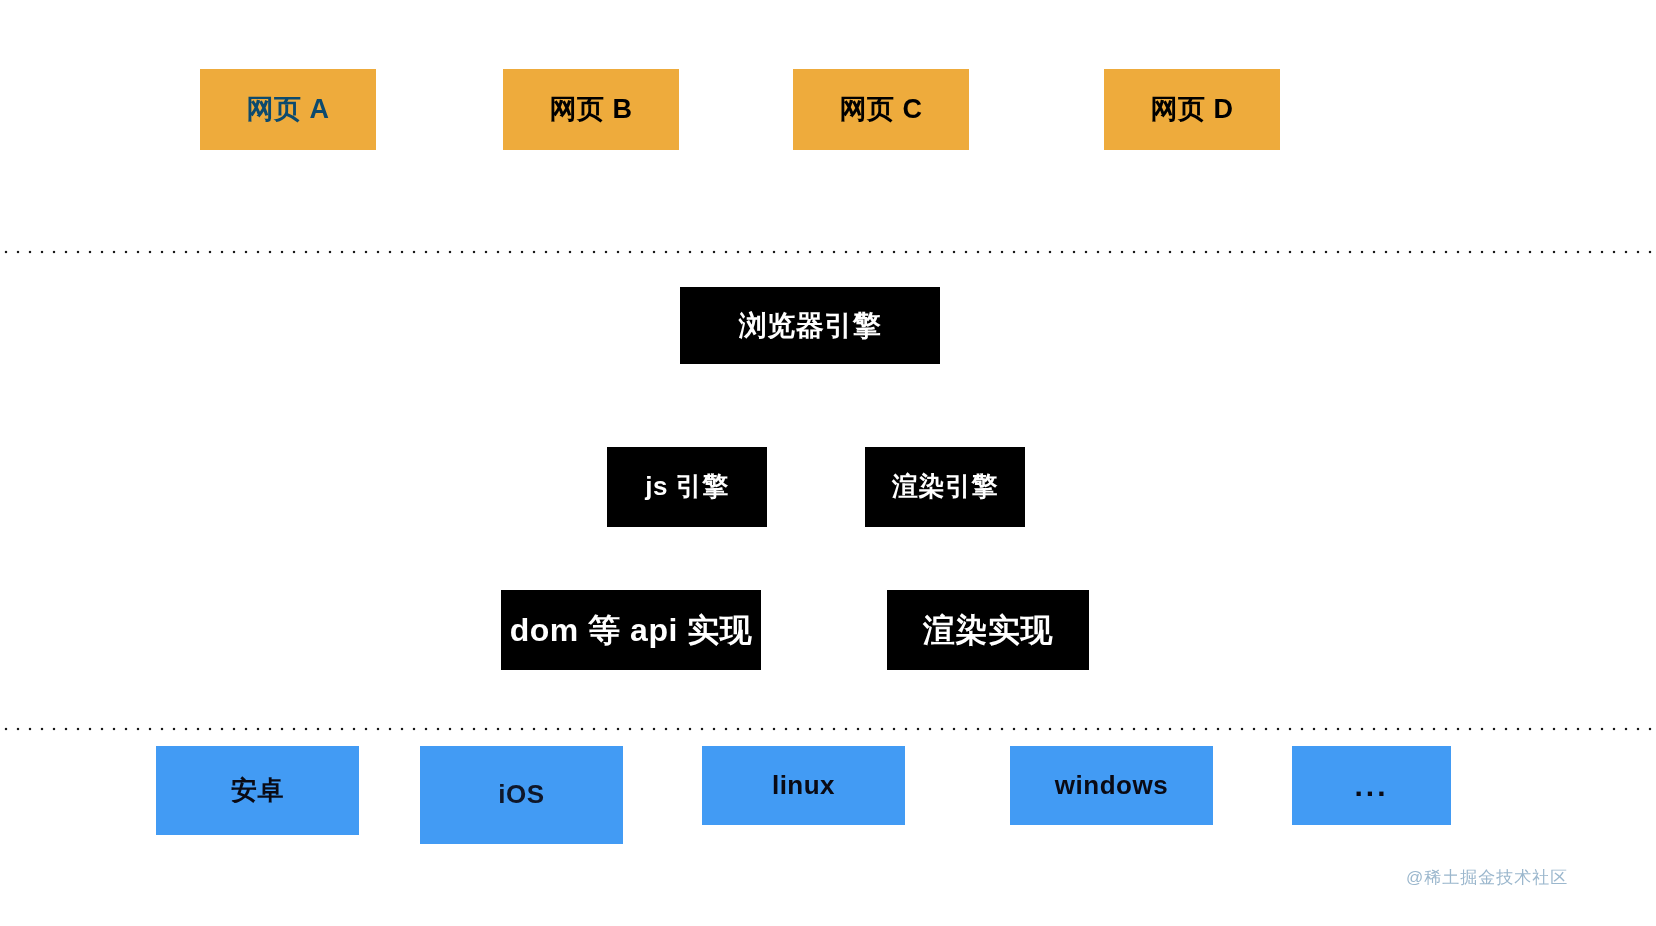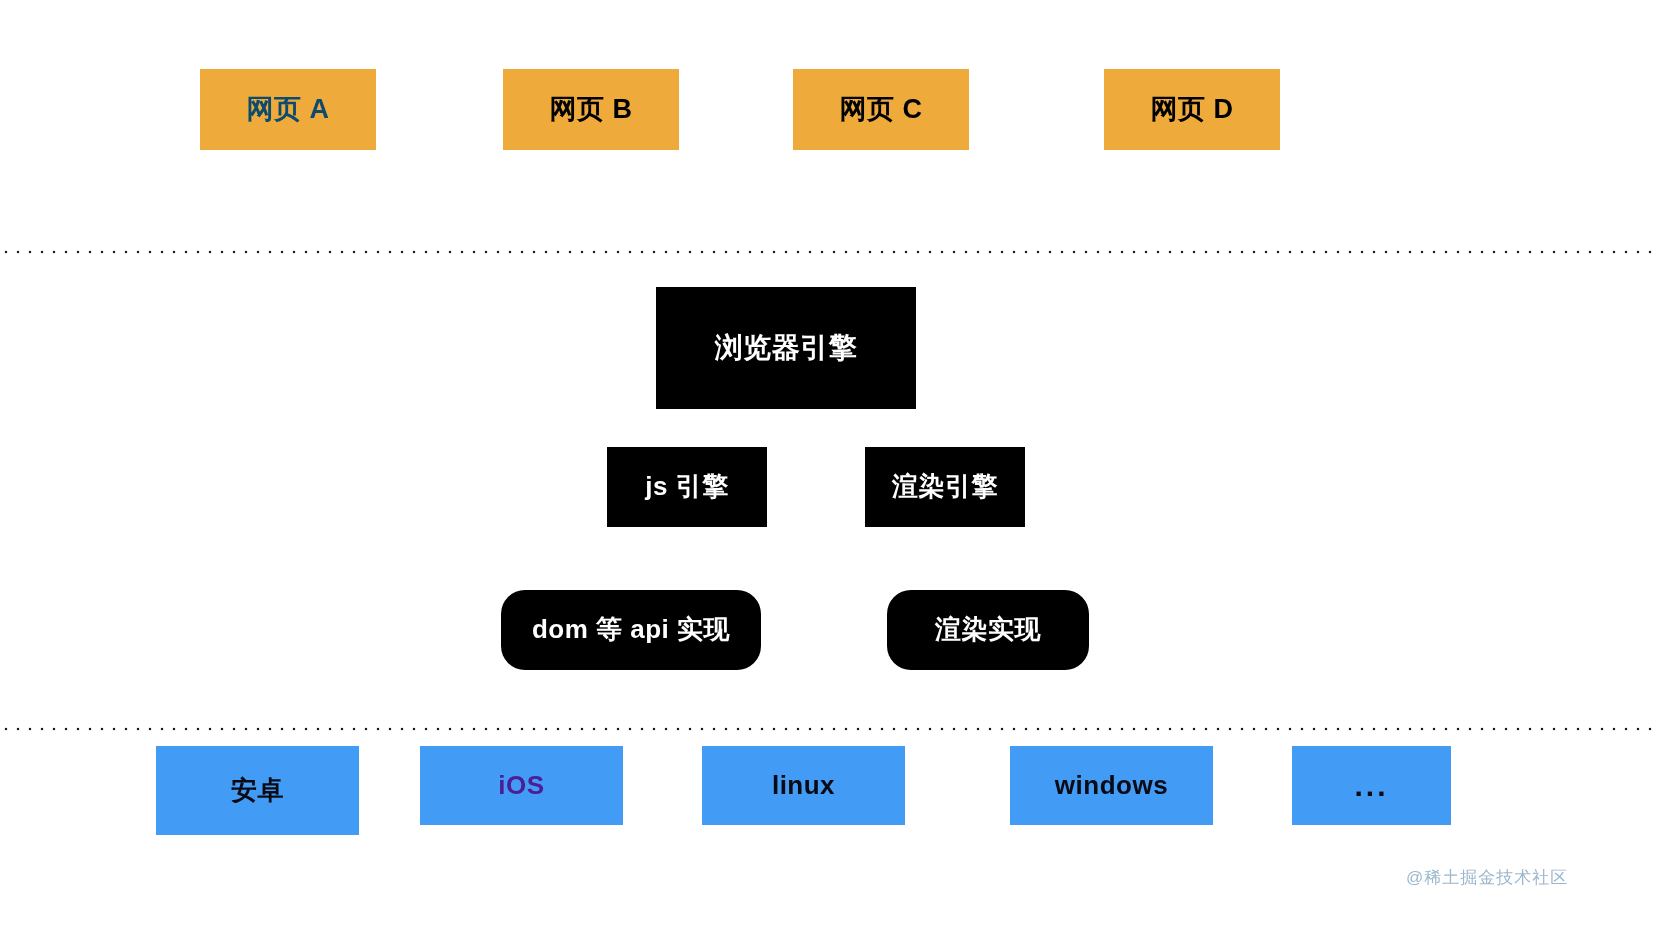--- a/index.html
+++ b/index.html
@@ -35,21 +35,21 @@
     font-size: 27px;
     font-weight: 700;
   }
   .layer-engine .node {
     background: #000000;
     color: #ffffff;
     font-weight: 700;
   }
   .node.engine-root { font-size: 28px; }
   .node.engine-sub  { font-size: 26px; }
-  .node.engine-impl { font-size: 26px; border-radius: 24px; }
+  .node.engine-impl { font-size: 32px; }
   .layer-os .node {
     background: #429bf4;
     color: #0a0a14;
     font-size: 26px;
     font-weight: 700;
   }
   .node.os-ellipsis {
     font-size: 30px;
     letter-spacing: 3px;
   }
@@ -89,21 +89,21 @@
       <span>网页 C</span>
     </div>
     <div class="node" style="left: 1104px; top: 69px; width: 176px; height: 81px; background: rgb(238, 171, 60); color: rgb(0, 0, 0);">
       <span>网页 D</span>
     </div>
   </div>
 
   <div class="divider" style="top: 250px;"></div>
 
   <div class="layer layer-engine">
-    <div class="node engine-root" style="left: 656px; top: 287px; width: 260px; height: 122px; background: rgb(0, 0, 0); color: rgb(255, 255, 255);">
+    <div class="node engine-root" style="left: 680px; top: 287px; width: 260px; height: 77px; background: rgb(0, 0, 0); color: rgb(255, 255, 255);">
       <span>浏览器引擎</span>
     </div>
     <div class="node engine-sub" style="left: 607px; top: 447px; width: 160px; height: 80px; background: rgb(0, 0, 0); color: rgb(255, 255, 255);">
       <span>js 引擎</span>
     </div>
     <div class="node engine-sub" style="left: 865px; top: 447px; width: 160px; height: 80px; background: rgb(0, 0, 0); color: rgb(255, 255, 255);">
       <span>渲染引擎</span>
     </div>
     <div class="node engine-impl" style="left: 501px; top: 590px; width: 260px; height: 80px; background: rgb(0, 0, 0); color: rgb(255, 255, 255);">
       <span>dom 等 api 实现</span>
@@ -112,21 +112,21 @@
       <span>渲染实现</span>
     </div>
   </div>
 
   <div class="divider" style="top: 727px;"></div>
 
   <div class="layer layer-os">
     <div class="node" style="left: 156px; top: 746px; width: 203px; height: 89px; background: rgb(66, 155, 244); color: rgb(10, 10, 20);">
       <span>安卓</span>
     </div>
-    <div class="node" style="left: 420px; top: 746px; width: 203px; height: 79px; background: rgb(66, 155, 244); color: #4c1d95;">
+    <div class="node" style="left: 420px; top: 746px; width: 203px; height: 98px; background: rgb(66, 155, 244); color: #0f172a;">
       <span>iOS</span>
     </div>
     <div class="node" style="left: 702px; top: 746px; width: 203px; height: 79px; background: rgb(66, 155, 244); color: rgb(10, 10, 20);">
       <span>linux</span>
     </div>
     <div class="node" style="left: 1010px; top: 746px; width: 203px; height: 79px; background: rgb(66, 155, 244); color: rgb(10, 10, 20);">
       <span>windows</span>
     </div>
     <div class="node os-ellipsis" style="left: 1292px; top: 746px; width: 159px; height: 79px; background: rgb(66, 155, 244); color: rgb(10, 10, 20);">
       <span>...</span>

